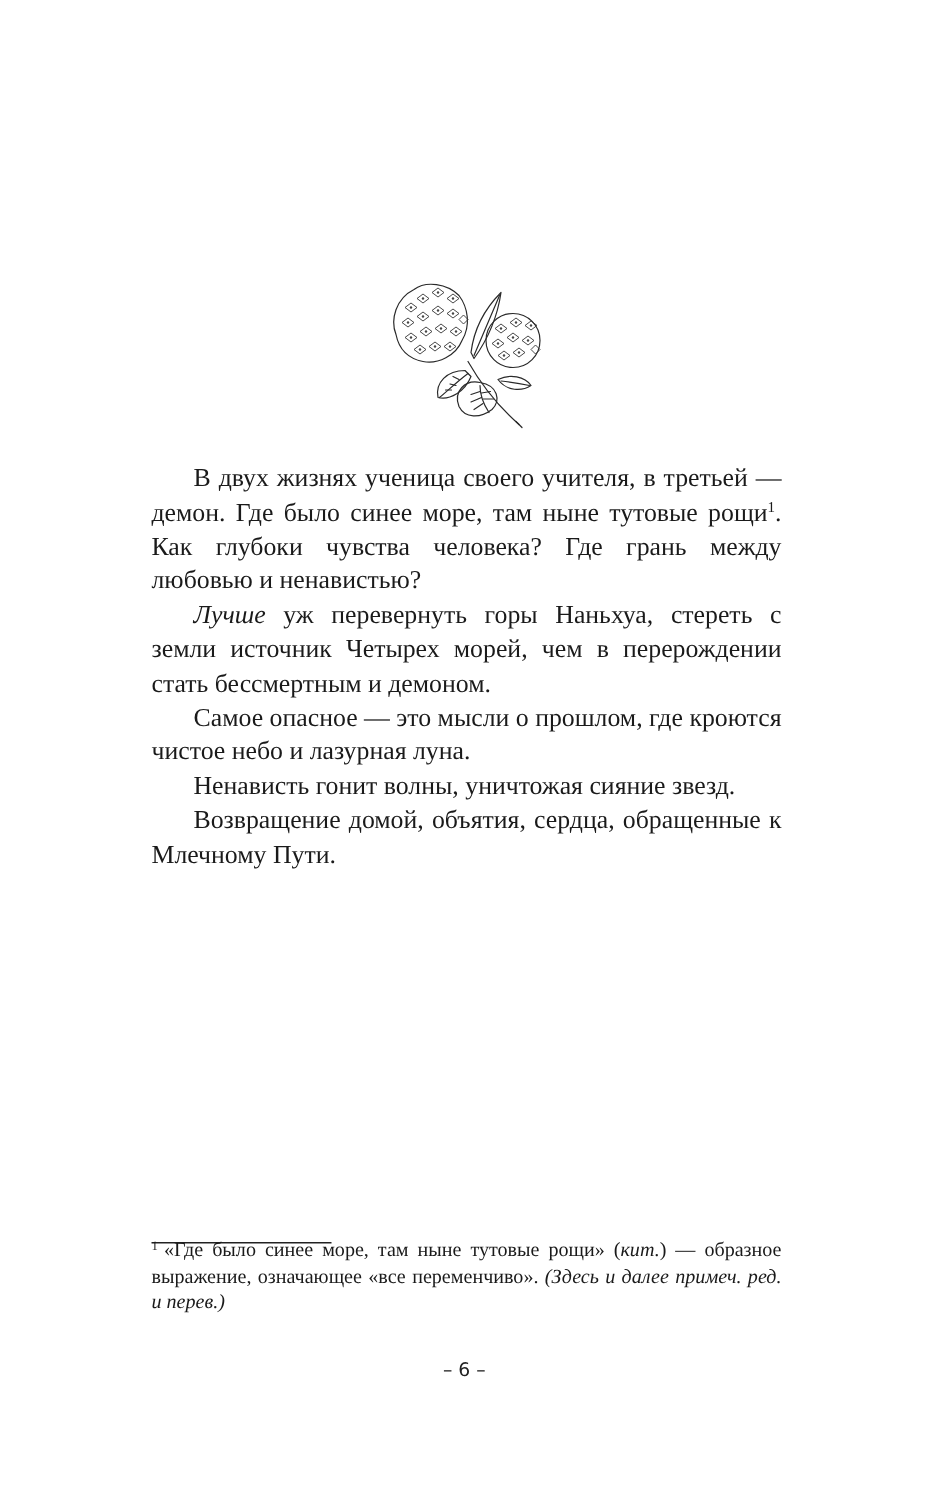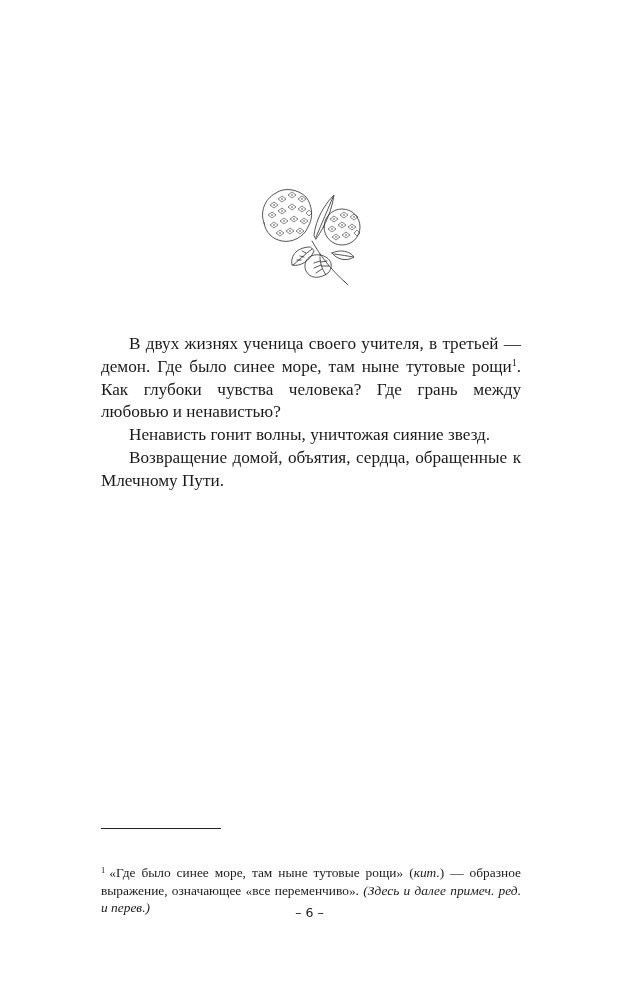--- a/index.html
+++ b/index.html
@@ -23,21 +23,21 @@
   .ornament {
     position: absolute;
     left: 254px;
     top: 183px;
     width: 112px;
     height: 104px;
   }
   .body-text {
     position: absolute;
     left: 101px;
-    top: 333px;
+    top: 308px;
     width: 420px;
     font-size: 17.2px;
     line-height: 22.8px;
     text-align: justify;
   }
   .body-text p {
     margin: 0;
     text-indent: 28px;
     text-align: justify;
   }
@@ -56,21 +56,21 @@
     position: absolute;
     left: 101px;
     top: 828px;
     width: 120px;
     height: 0;
     border-top: 1px solid #222;
   }
   .footnote {
     position: absolute;
     left: 101px;
-    top: 864px;
+    top: 824px;
     width: 420px;
     font-size: 13.4px;
     line-height: 17.5px;
     text-align: justify;
   }
   .footnote sup {
     font-size: 8.5px;
     vertical-align: 4px;
     line-height: 0;
     margin-right: 4px;
@@ -149,20 +149,22 @@
       <circle cx="78" cy="46" r="0.8"></circle>
         <circle cx="88" cy="42" r="0.8"></circle>
         <circle cx="98" cy="44" r="0.8"></circle>
       <circle cx="82" cy="54" r="0.8"></circle>
         <circle cx="92" cy="52" r="0.8"></circle>
     </g>
   </svg>
 
   <div class="body-text">
     <p class="first"><span>В двух жизнях ученица своего учителя, в третьей — демон. Где было синее море, там ныне тутовые рощи</span><sup class="fn-ref">1</sup><span>. Как глубоки чувства человека? Где грань между любовью и ненавистью?</span></p>
+    <p><span class="it">Лучше</span><span> уж перевернуть горы Наньхуа, стереть с земли источник Четырех морей, чем в перерождении стать бессмертным и демоном.</span></p>
+    <p><span>Самое опасное — это мысли о прошлом, где кроются чистое небо и лазурная луна.</span></p>
     <p><span>Ненависть гонит волны, уничтожая сияние звезд.</span></p>
     <p><span>Возвращение домой, объятия, сердца, обращенные к Млечному Пути.</span></p>
   </div>
 
   <div class="footnote-rule"></div>
 
   <div class="footnote"><sup>1</sup><span>«Где было синее море, там ныне тутовые рощи» (</span><span class="it">кит.</span><span>) — образное выражение, означающее «все переменчиво». </span><span class="it">(Здесь и далее примеч. ред. и перев.)</span></div>
 
   <div class="page-number">– 6 –</div>
 

